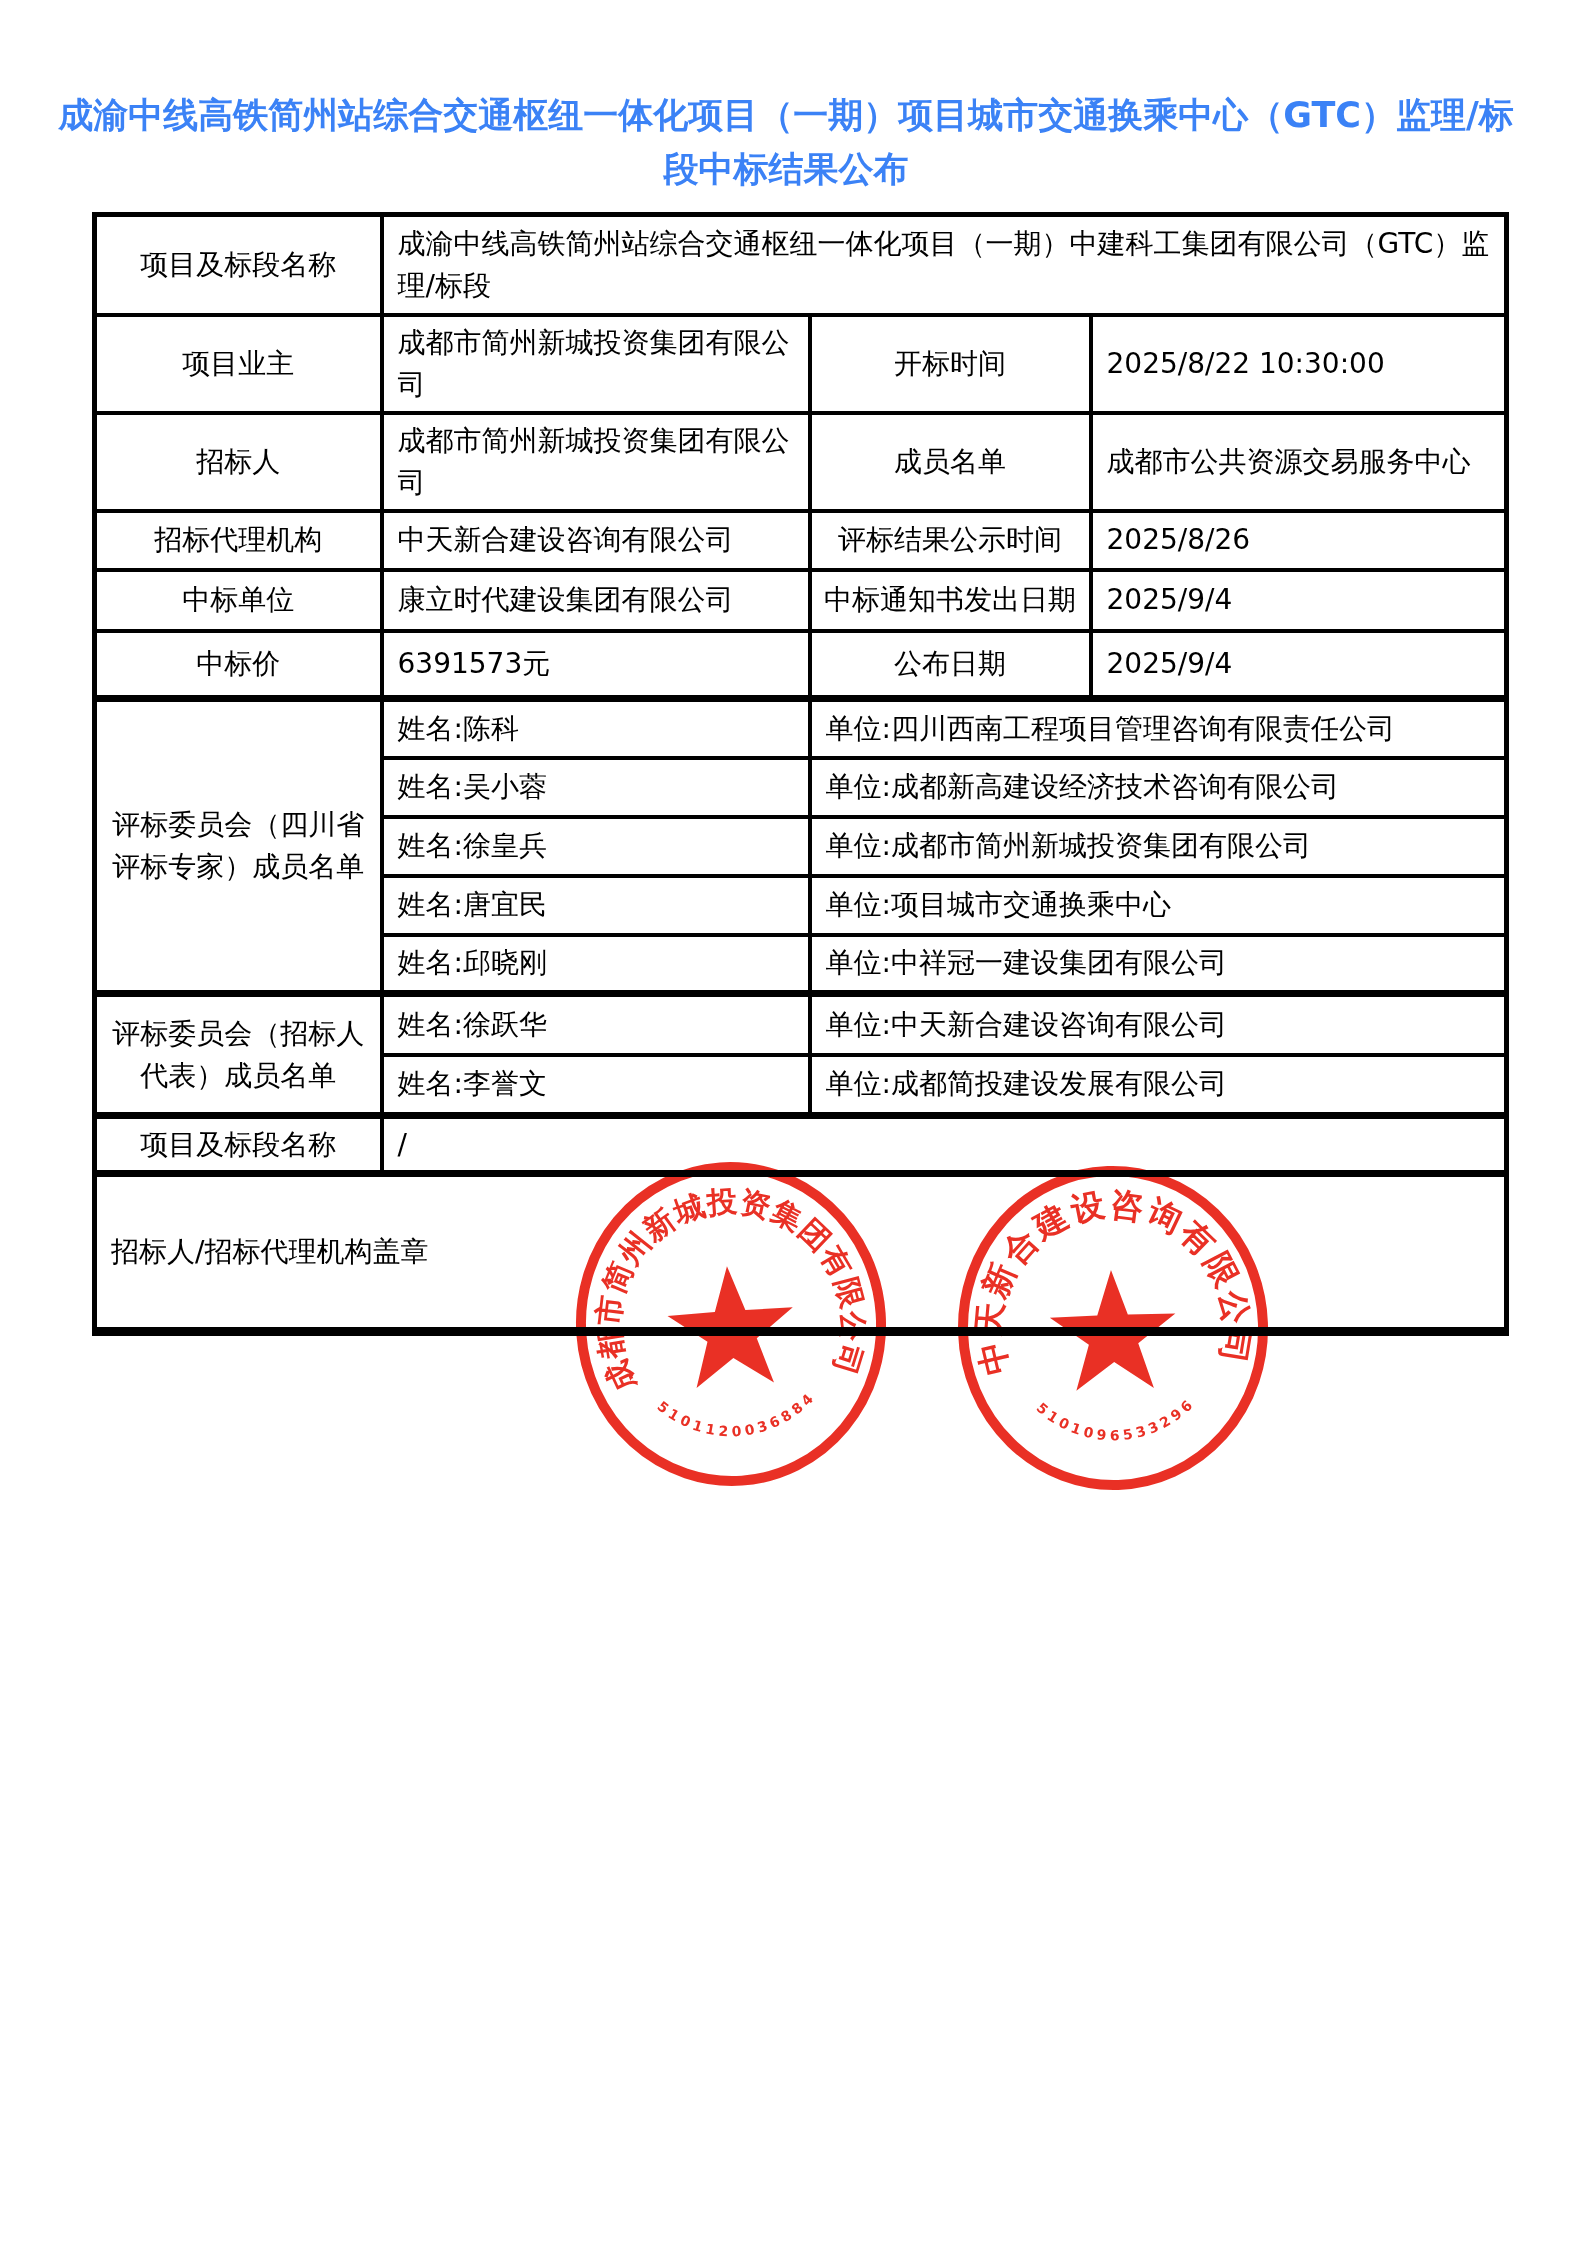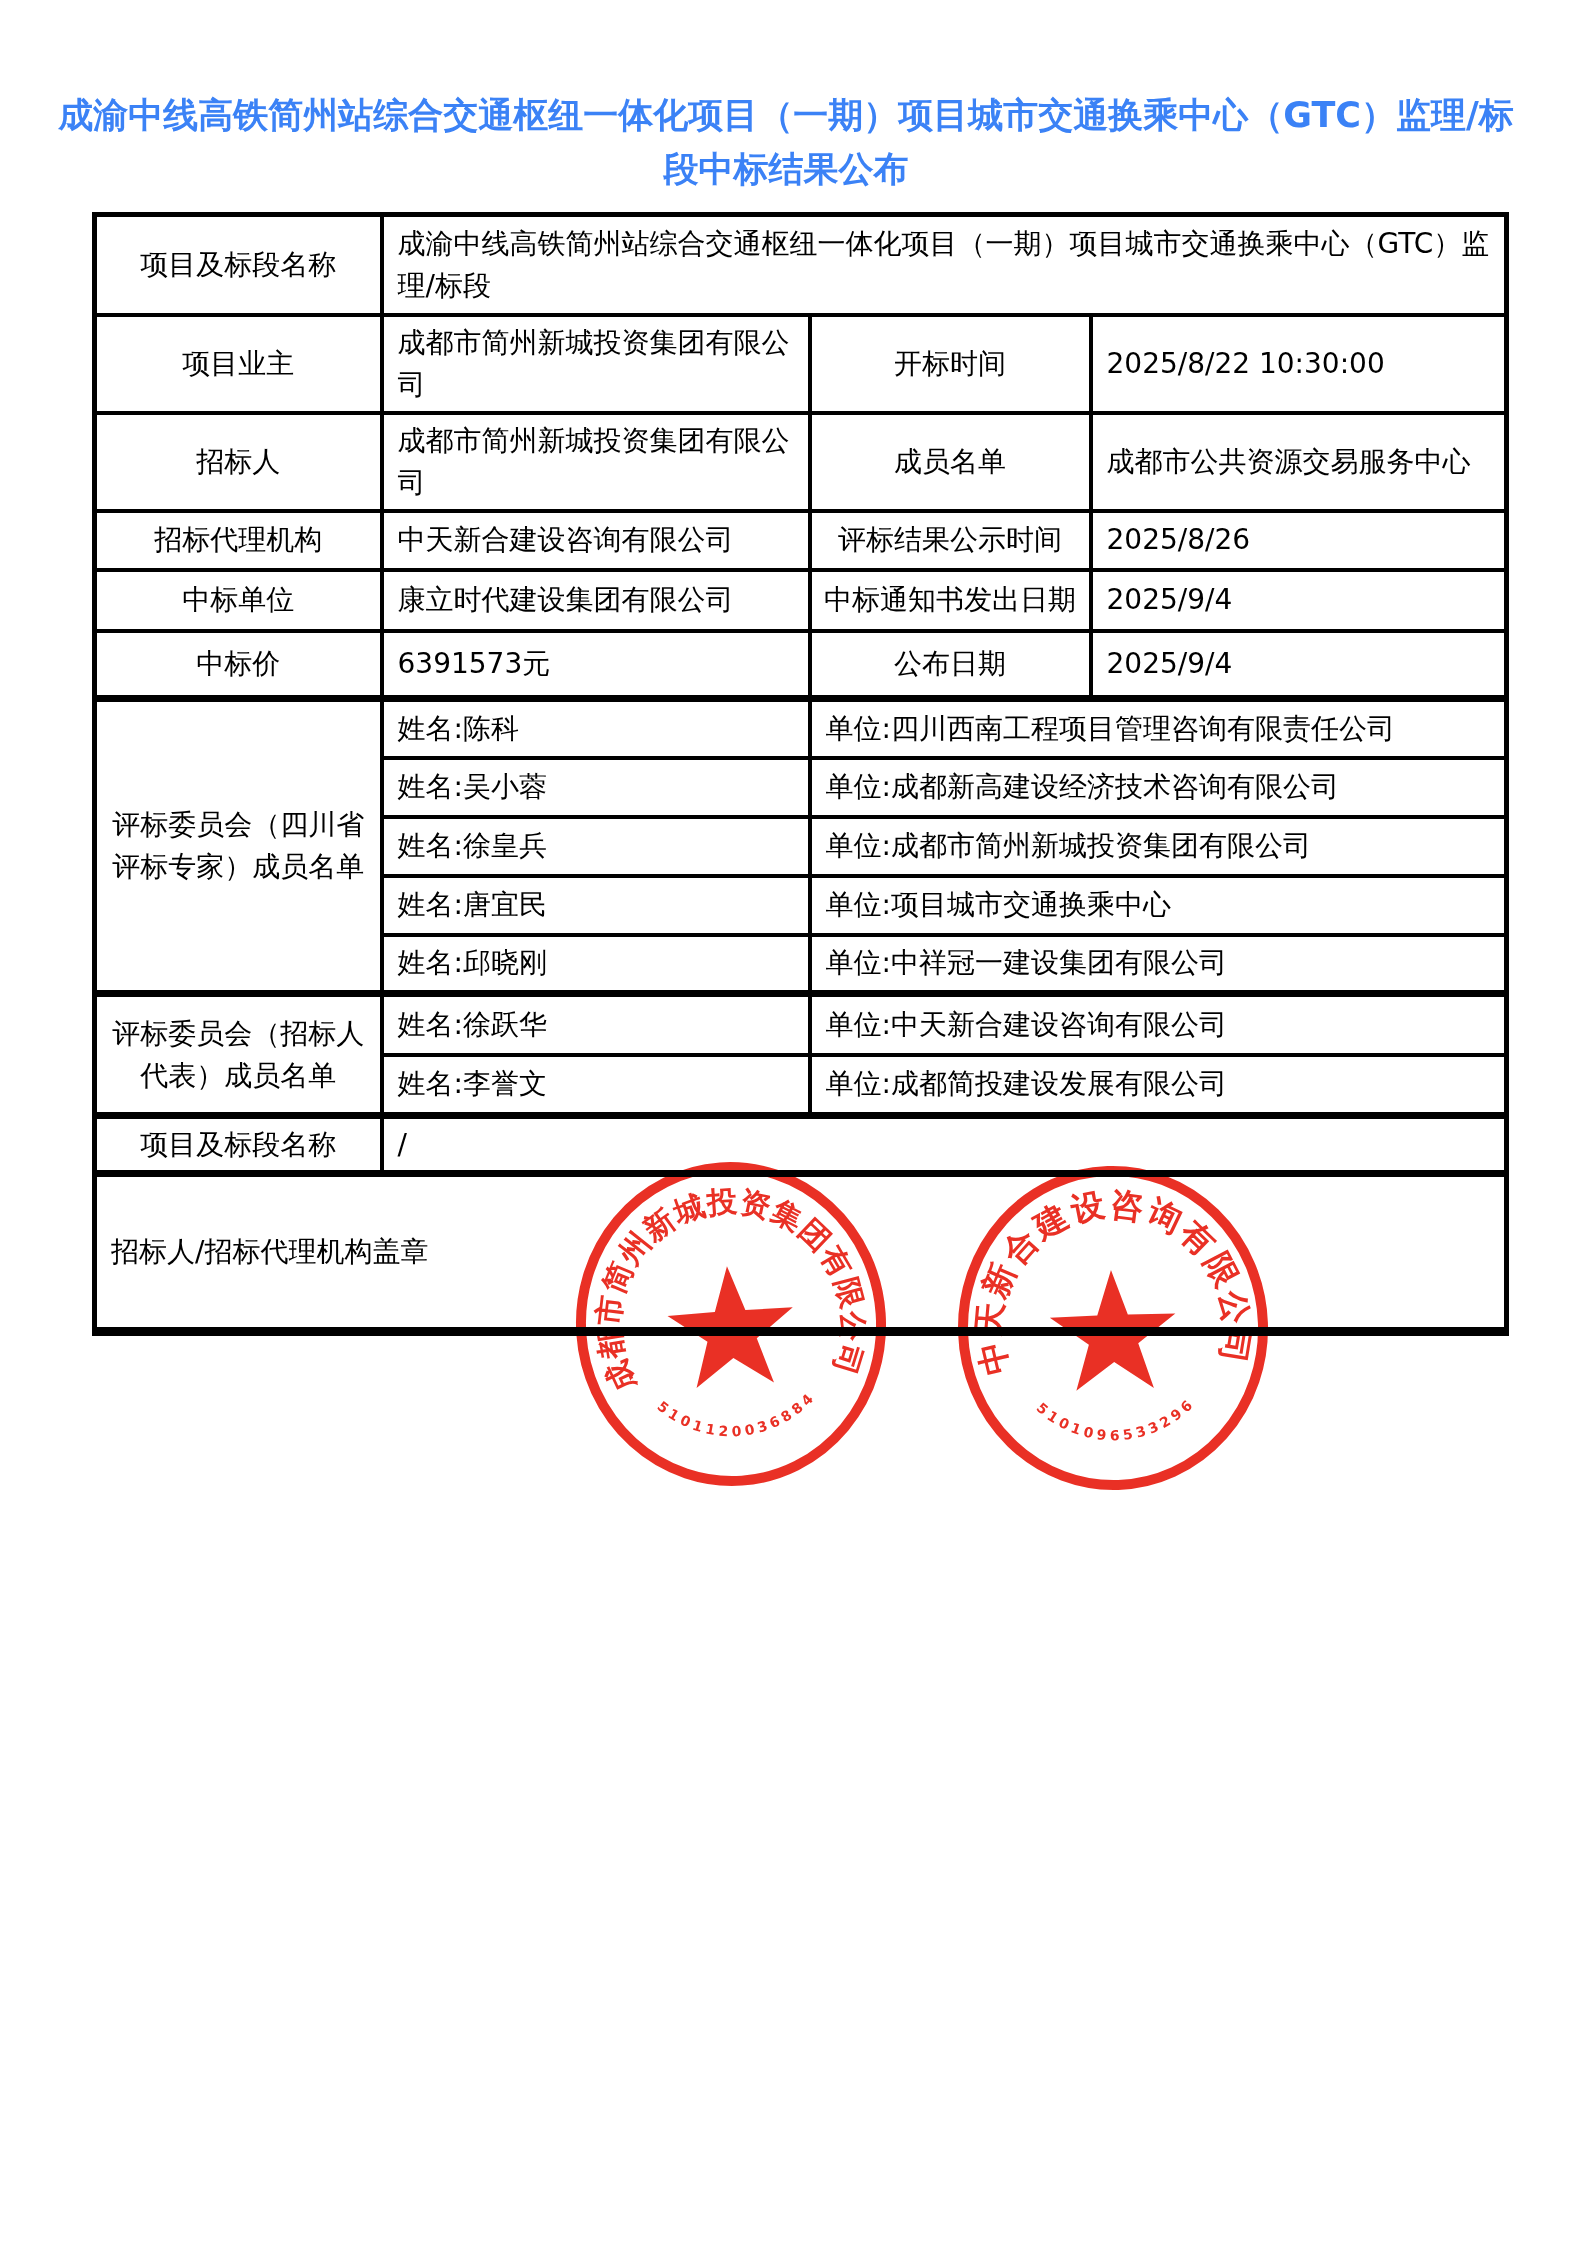--- a/index.html
+++ b/index.html
@@ -75,21 +75,21 @@
     <colgroup>
       <col style="width:287px">
         <col style="width:428px">
         <col style="width:281px">
         <col style="width:416px">
     </colgroup>
 
     <tbody>
         <tr style="height:100px">
       <td class="lbl">项目及标段名称</td>
-      <td class="val" colspan="3">成渝中线高铁简州站综合交通枢纽一体化项目（一期）项目城市交通换乘中心（GTC）监理/标段</td>
+      <td class="val" colspan="3">成渝中线高铁简州站综合交通枢纽一体化项目（一期）中建科工集团有限公司（GTC）监理/标段</td>
     </tr>
 
     <tr style="height:98px">
       <td class="lbl">项目业主</td>
       <td class="val">成都市简州新城投资集团有限公司</td>
       <td class="lbl">开标时间</td>
       <td class="val">2025/8/22 10:30:00</td>
     </tr>
     <tr style="height:98px">
       <td class="lbl">招标人</td>

